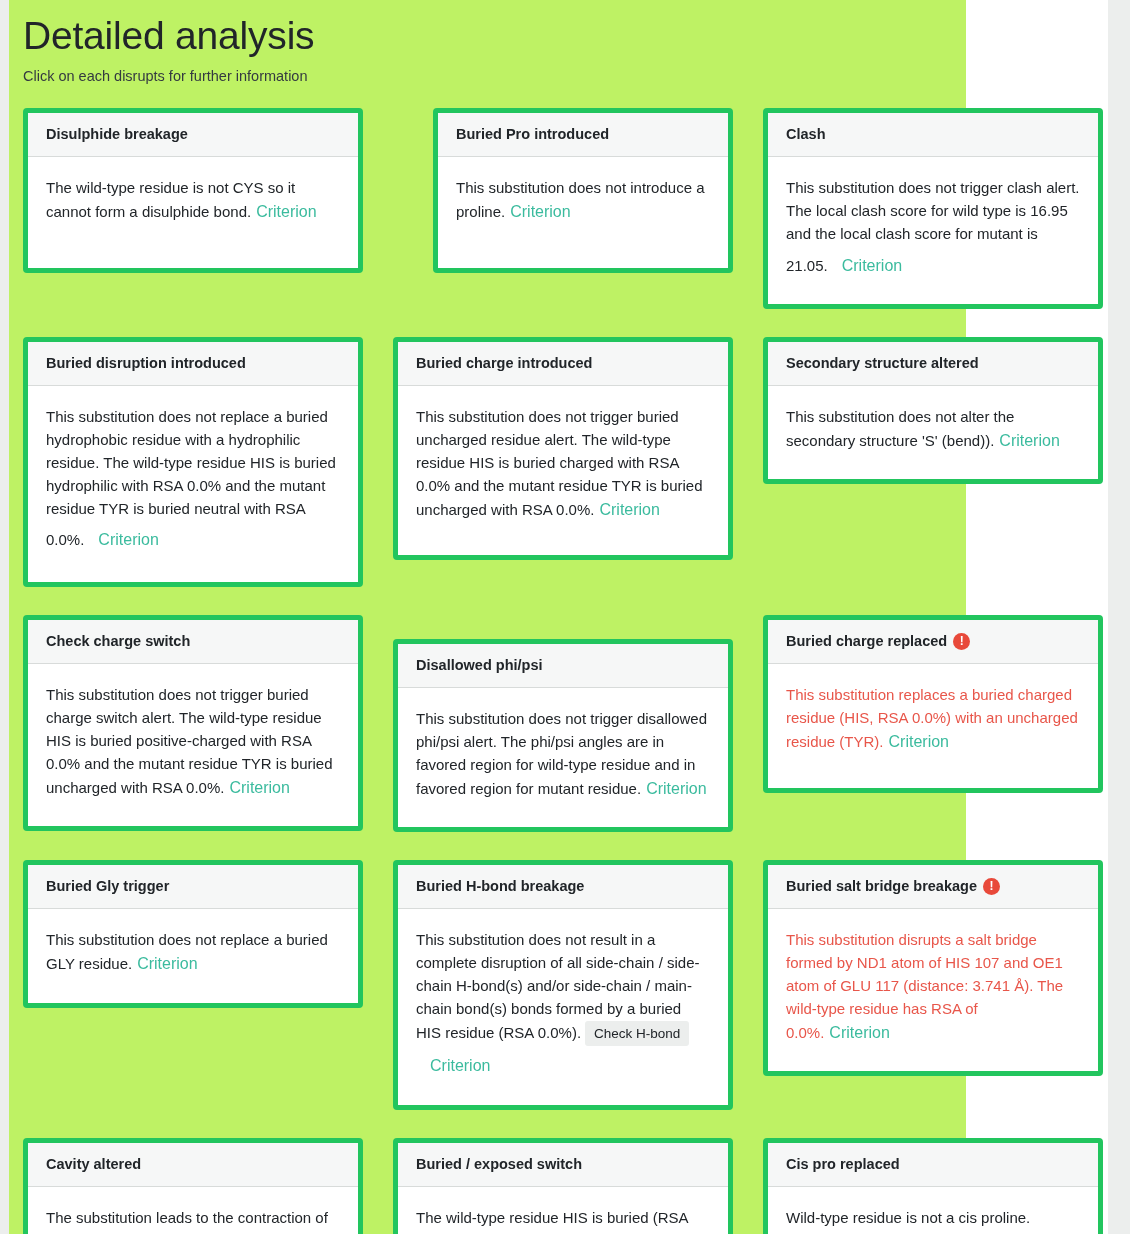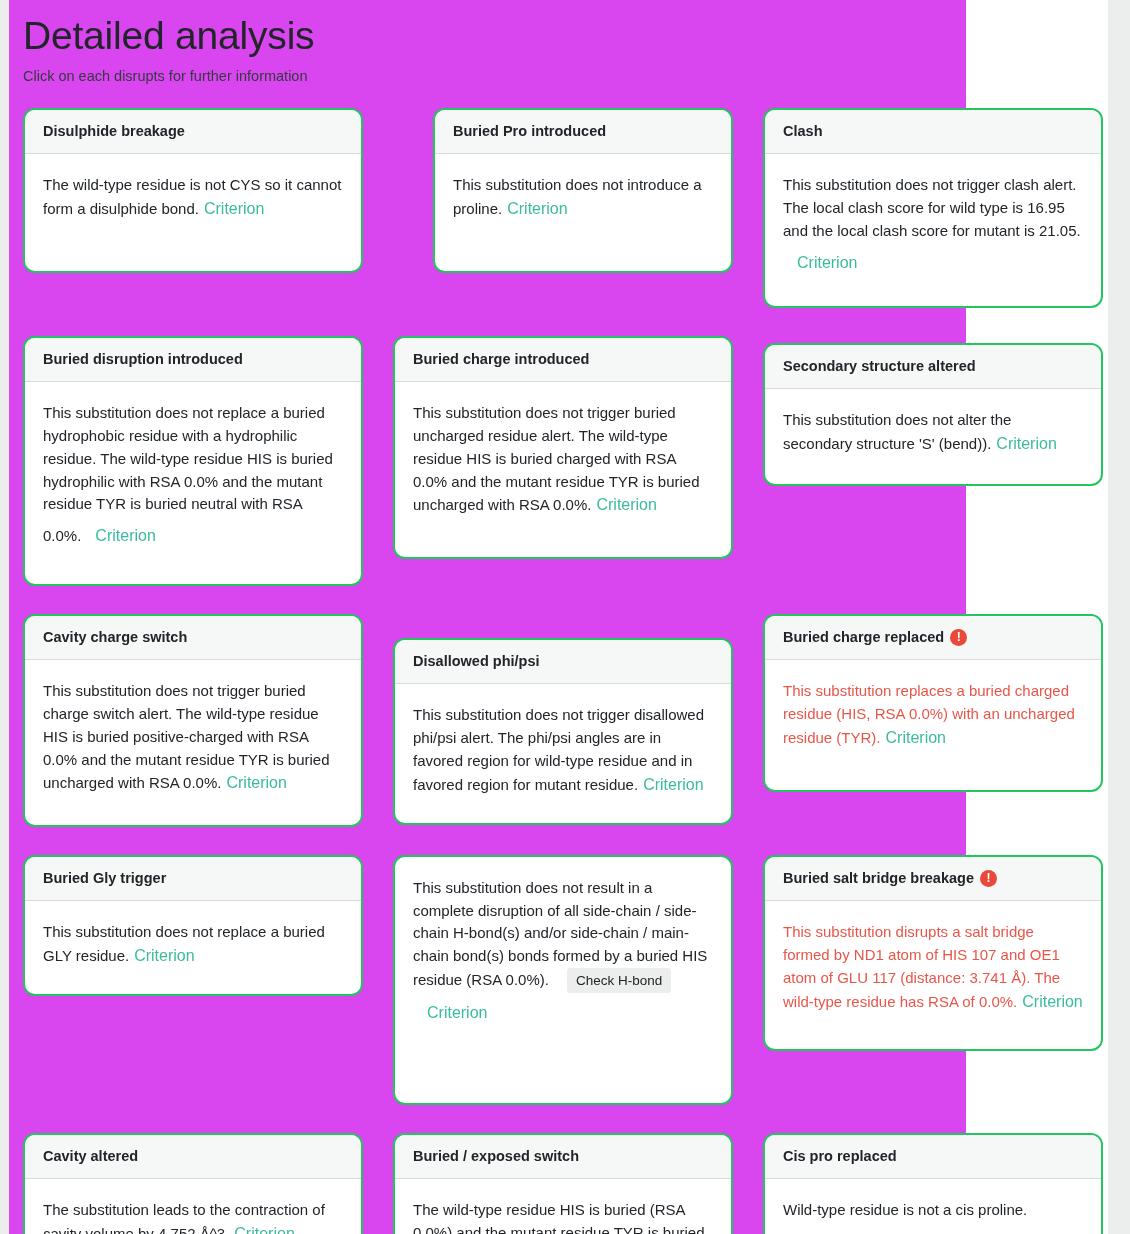--- a/index.html
+++ b/index.html
@@ -23,21 +23,21 @@
   .gutter-right {
     position: absolute; right: 0; top: 0;
     width: 22px; height: 1234px;
     background: #eceeed;
   }
   .page {
     position: absolute;
     left: 9px; top: 0;
     width: 957px;
     height: 1234px;
-    background: #d946ef;
+    background: #bef264;
     padding: 0 0 0 0;
   }
   .page-title {
     font-size: 39px;
     font-weight: 400;
     color: #212529;
     margin: 0;
     padding: 14px 0 0 14px;
     letter-spacing: -0.2px;
     line-height: 1.15;
@@ -50,22 +50,22 @@
   }
   .grid {
     display: grid;
     grid-template-columns: repeat(3, 340px);
     column-gap: 30px;
     row-gap: 0px;
     padding: 24px 0 0 14px;
   }
   .card {
     background: #ffffff;
-    border: 2px solid #22c55e;
-    border-radius: 12px;
+    border: 5px solid #22c55e;
+    border-radius: 4px;
     margin-bottom: 28px;
     overflow: hidden;
     align-self: start;
   }
   .card-header {
     background: #f6f7f7;
     border-bottom: 1px solid #d8dbda;
     padding: 13px 18px 13px 18px;
     font-size: 14.5px;
     font-weight: bold;
@@ -114,30 +114,30 @@
     display: inline-block;
     background: #eceeed;
     border: none;
     border-radius: 3px;
     padding: 5px 9px;
     font-size: 13.5px;
     color: #212529;
     font-family: "Liberation Sans", sans-serif;
     cursor: pointer;
     vertical-align: baseline;
-    margin-left: 18px;
+    margin-left: 4px;
     white-space: nowrap;
   }
   
   .h-r1a { min-height: 165px; }
   .h-r1b { min-height: 165px; margin-left: 40px; }
   .h-r1c { min-height: 200px; }
   .h-r2a { min-height: 250px; }
   .h-r2b { min-height: 223px; }
-  .h-r2c { min-height: 143px; margin-top: 7px; }
+  .h-r2c { min-height: 143px; }
   .h-r3a { min-height: 213px; }
   .h-r3b { min-height: 163px; margin-top: 24px; }
   .h-r3c { min-height: 178px; }
   .h-r4a { min-height: 120px; }
   .h-r4b { min-height: 250px; }
   .h-r4c { min-height: 196px; }
   .h-r5a { min-height: 136px; }
   .h-r5b { min-height: 136px; }
   .h-r5c { min-height: 136px; }
 </style>
@@ -203,21 +203,21 @@
       <div class="card-header">
         <span>Secondary structure altered</span>
       </div>
       <div class="card-body">
         <span>This substitution does not alter the secondary structure 'S' (bend)).</span><a class="criterion">Criterion</a>
       </div>
     </div>
 
     <div class="card h-r3a">
       <div class="card-header">
-        <span>Cavity charge switch</span>
+        <span>Check charge switch</span>
       </div>
       <div class="card-body">
         <span>This substitution does not trigger buried charge switch alert. The wild-type residue HIS is buried positive-charged with RSA 0.0% and the mutant residue TYR is buried uncharged with RSA 0.0%.</span><a class="criterion">Criterion</a>
       </div>
     </div>
 
     <div class="card h-r3b">
       <div class="card-header">
         <span>Disallowed phi/psi</span>
       </div>
@@ -239,20 +239,23 @@
     <div class="card h-r4a">
       <div class="card-header">
         <span>Buried Gly trigger</span>
       </div>
       <div class="card-body">
         <span>This substitution does not replace a buried GLY residue.</span><a class="criterion">Criterion</a>
       </div>
     </div>
 
     <div class="card h-r4b">
+      <div class="card-header">
+        <span>Buried H-bond breakage</span>
+      </div>
       <div class="card-body">
         <span>This substitution does not result in a complete disruption of all side-chain / side-chain H-bond(s) and/or side-chain / main-chain bond(s) bonds formed by a buried HIS residue (RSA 0.0%).</span><button class="btn-inline">Check H-bond</button><a class="criterion block">Criterion</a>
       </div>
     </div>
 
     <div class="card h-r4c">
       <div class="card-header">
         <span>Buried salt bridge breakage</span>
         <span class="alert-icon">!</span>
       </div>

